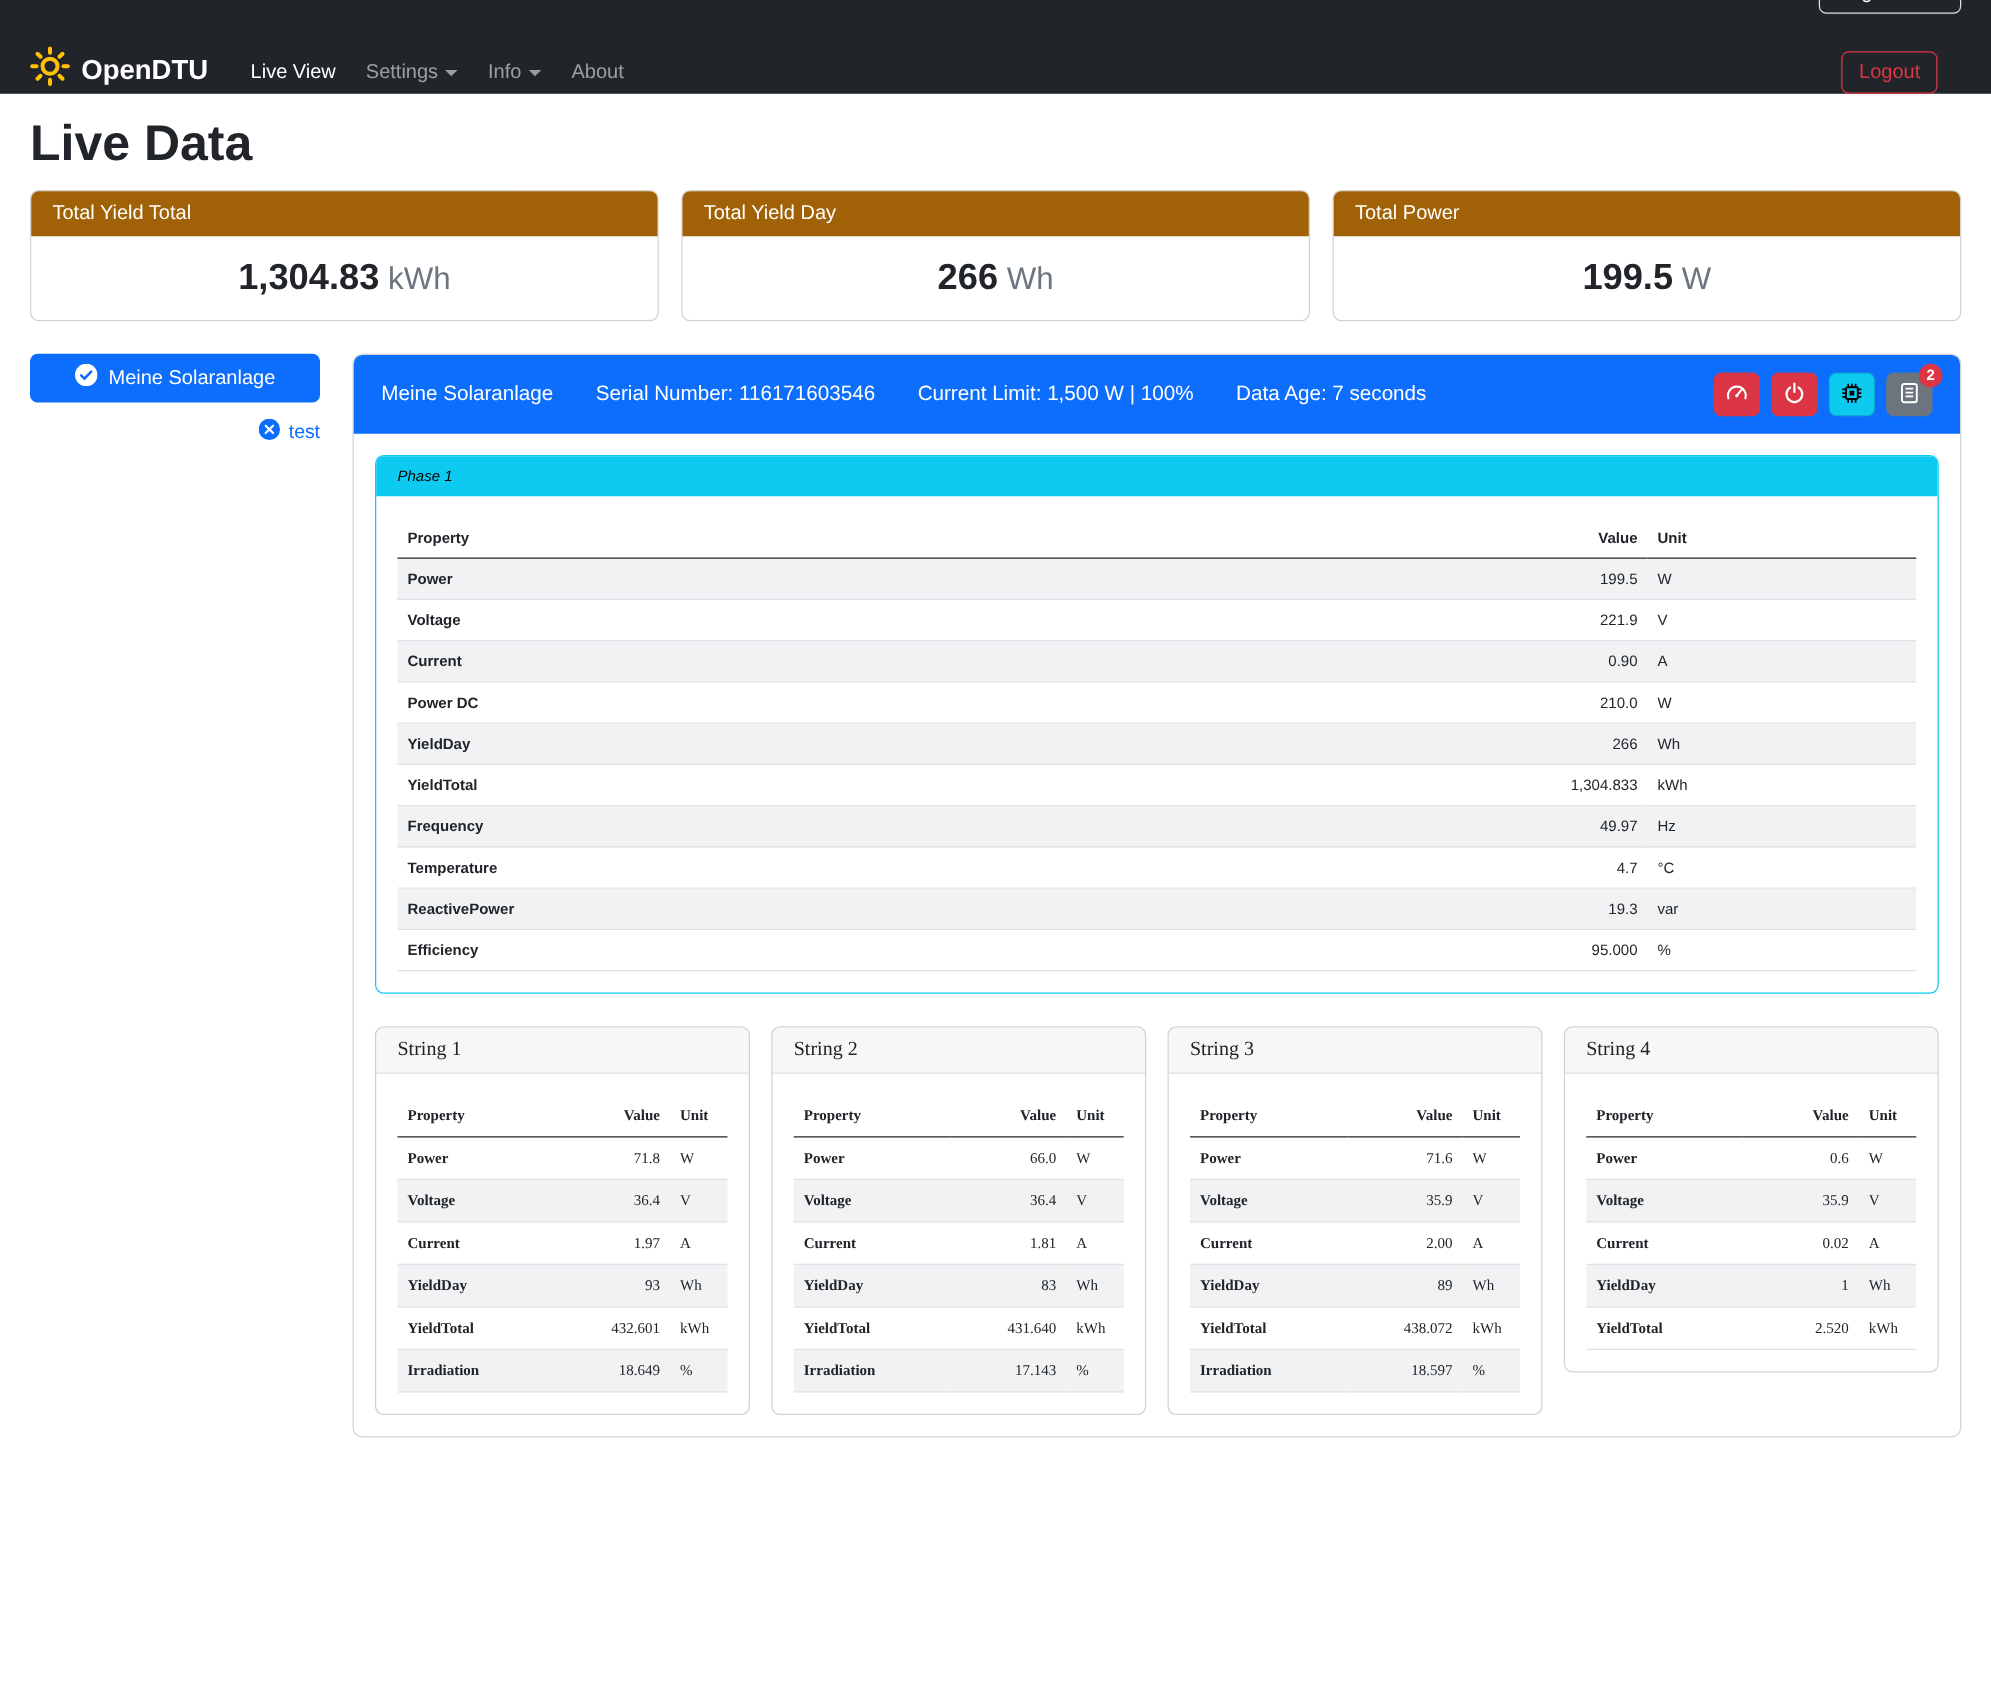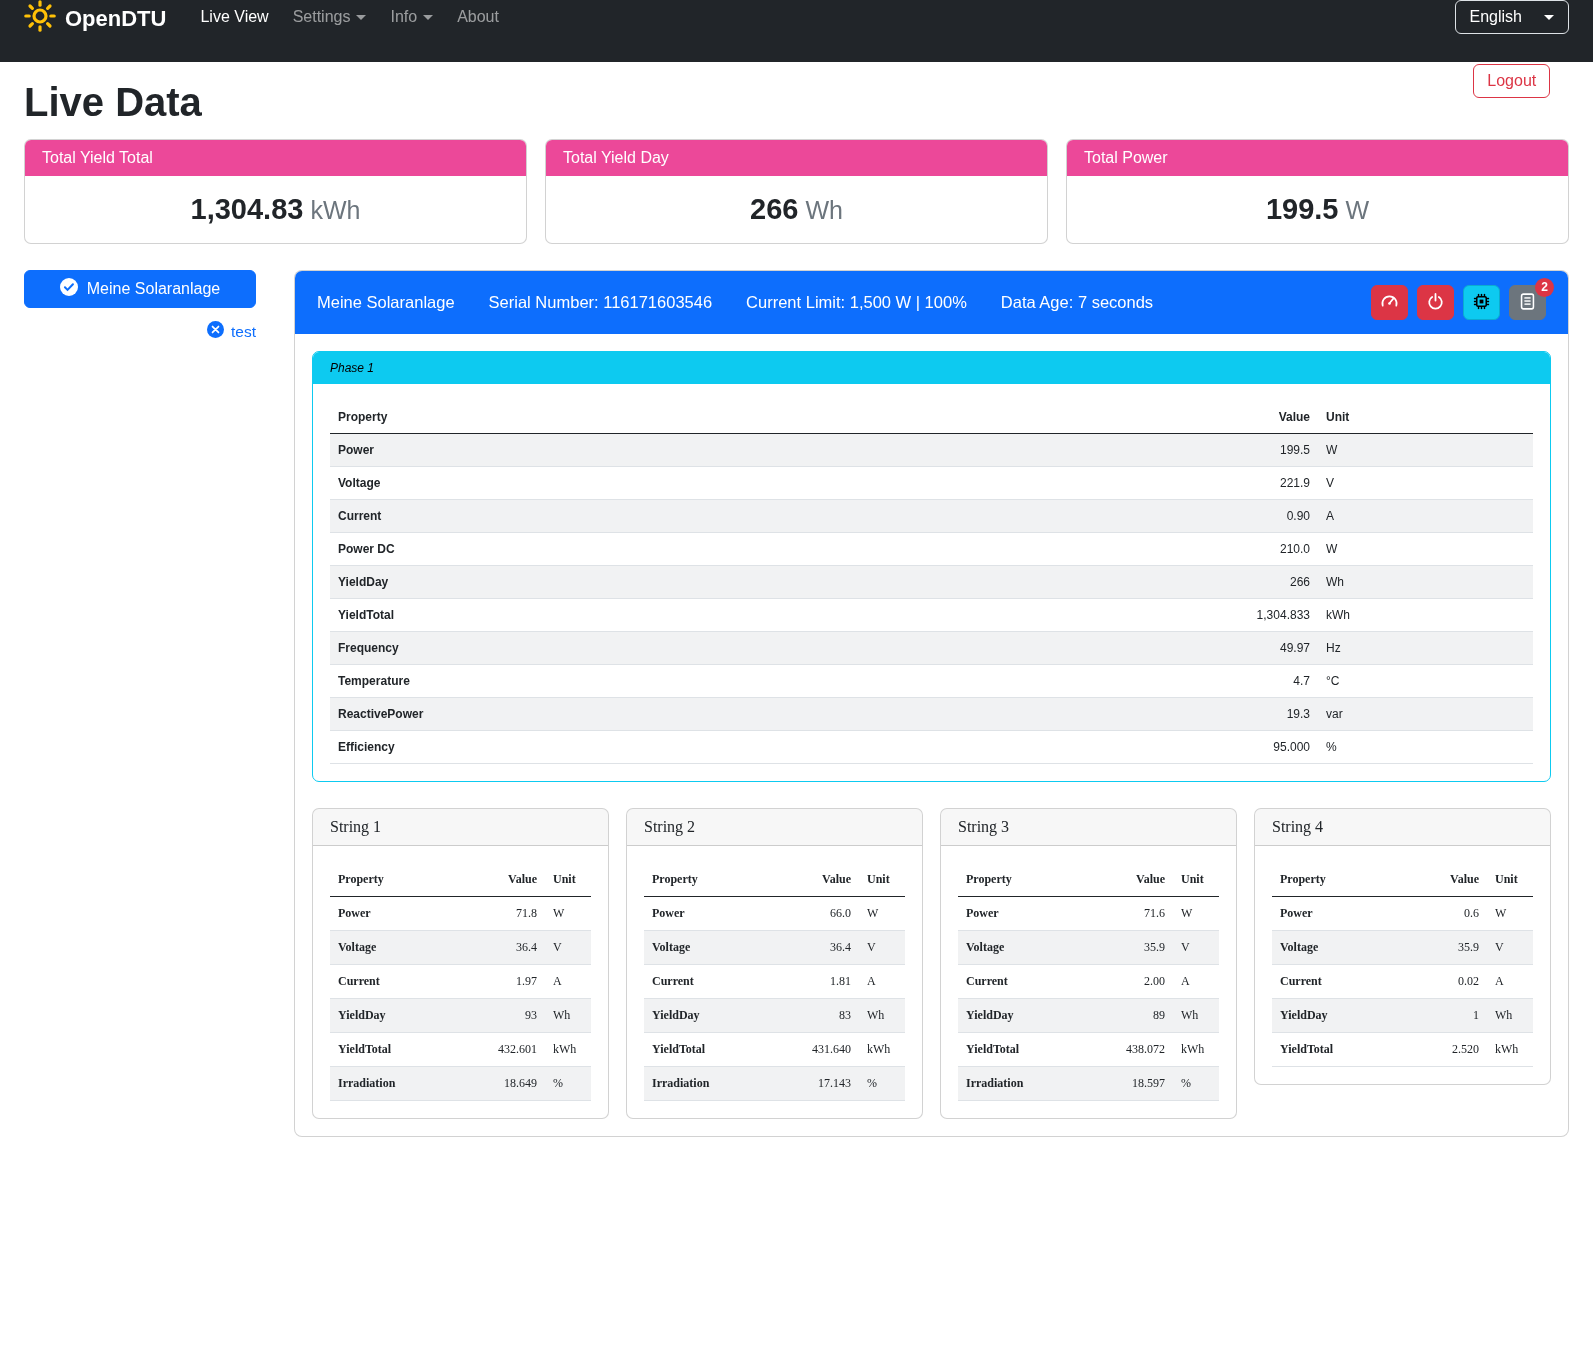--- a/index.html
+++ b/index.html
@@ -6,21 +6,21 @@
   html,body { margin:0; padding:0; background:#fff; }
   body {
     width:1593px;
     font-family:"Liberation Sans", sans-serif;
     color:#212529;
     font-size:16px;
   }
 
   
   .navbar {
-    height:62px; background:#212529; display:flex; align-items:flex-start;
+    height:75px; background:#212529; display:flex; align-items:flex-end;
     padding:0 24px; gap:4px;
   }
   .brand { display:flex; align-items:center; gap:9px; color:#fff; font-size:22px; font-weight:700; margin-right:20px; cursor:pointer; }
   .nav-link {
     color:rgba(255,255,255,.55); padding:8px 10px; cursor:pointer; display:flex; align-items:center; gap:6px;
   }
   .nav-link.active { color:#fff; }
   .caret {
     width:0; height:0; border:5px solid transparent; border-top-color:currentColor;
     margin-top:5px; display:inline-block;
@@ -35,29 +35,29 @@
     padding:7px 13px; font-size:16px; cursor:pointer; font-family:inherit;margin-top:16px;
   }
 
   
   .page-title { font-size:40px; font-weight:700; margin:18px 24px 14px; }
 
   
   .summary-row { display:flex; gap:18px; margin:0 24px 26px; }
   .summary-card { flex:1; border:1px solid rgba(0,0,0,.175); border-radius:7px; background:#fff; }
   .summary-header {
-    background:#ec4899; color:#fff; padding:9px 17px; font-size:16px;
+    background:#a16207; color:#fff; padding:9px 17px; font-size:16px;
     border-radius:6px 6px 0 0;
   }
   .summary-body { padding:17px; text-align:center; }
   .summary-value { font-size:29px; font-weight:700; }
   .summary-unit { font-size:25px; color:#6c757d; margin-left:7px; font-weight:400; }
 
   
-  .content { display:flex; gap:38px; margin:0 24px 28px; align-items:flex-start; }
+  .content { display:flex; gap:26px; margin:0 24px 28px; align-items:flex-start; }
   .sidebar { width:232px; flex:none; }
   .inverter-btn {
     width:100%; background:#0d6efd; color:#fff; border:1px solid #0d6efd; border-radius:6px;
     padding:7px 12px; display:flex; align-items:center; justify-content:center; gap:9px;
     font-size:16px; cursor:pointer; font-family:inherit;
   }
   .test-link {
     margin-top:13px; display:flex; align-items:center; justify-content:flex-end; gap:7px;
     color:#0d6efd; cursor:pointer; font-size:15.5px;
   }

